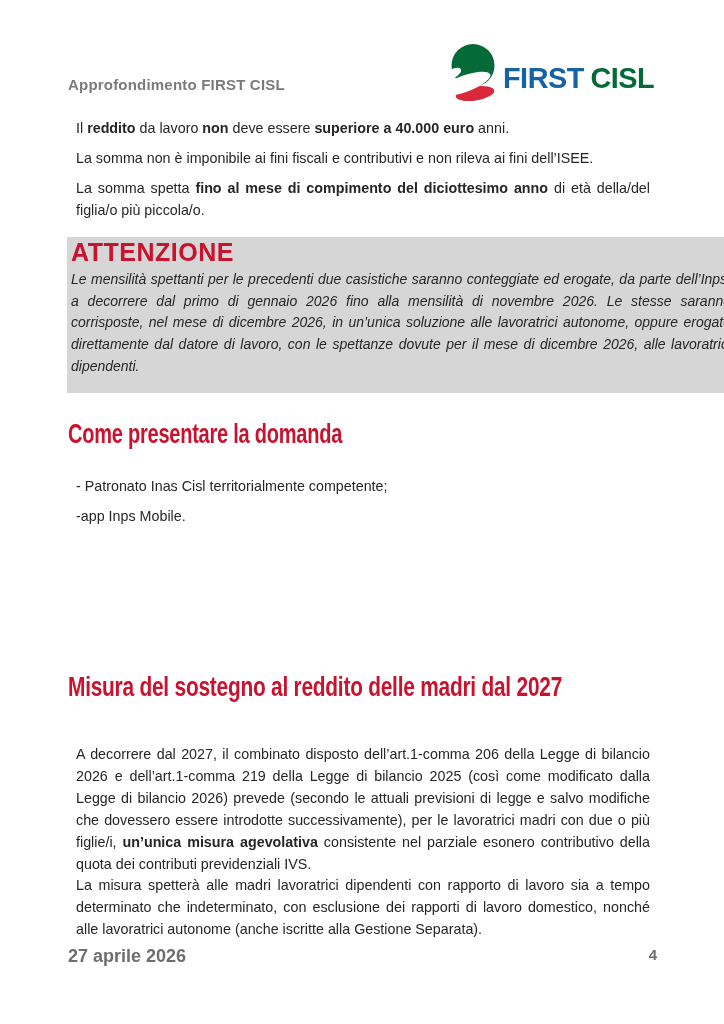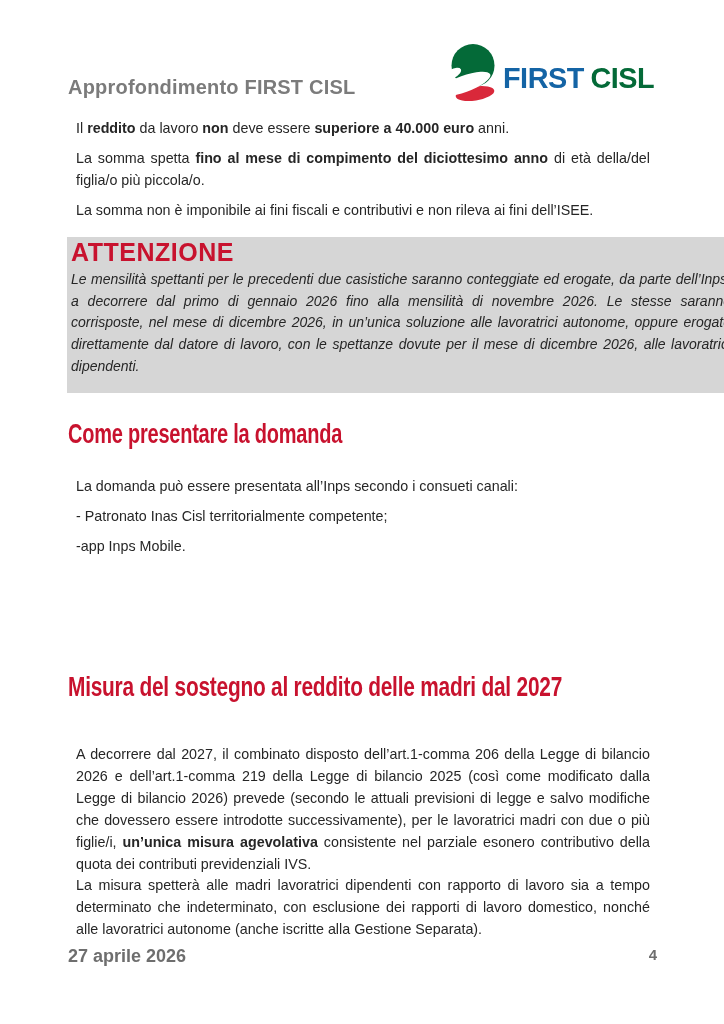--- a/index.html
+++ b/index.html
@@ -6,21 +6,21 @@
   html,body { margin:0; padding:0; background:#ffffff; }
   .page {
     position:relative; width:724px; height:1024px; margin:0 auto;
     background:#ffffff; overflow:hidden;
     font-family:"Liberation Sans","DejaVu Sans",sans-serif;
     color:var(--body-text,#262626);
   }
   
   .doc-label {
     position:absolute; left:68px; top:76px;
-    font-size:20px; font-weight:bold; letter-spacing:0.2px;
+    font-size:15px; font-weight:bold; letter-spacing:0.2px;
     color:var(--header-gray,#7b7b7b); white-space:nowrap;
   }
   .logo-icon { position:absolute; left:448px; top:44px; }
   .logo-word {
     position:absolute; left:503px; top:61px;
     font-size:30px; font-weight:bold; letter-spacing:-0.5px;
     white-space:nowrap; transform:scaleX(0.96); transform-origin:left top;
   }
   .logo-first { color:var(--logo-blue,#1464a5); }
   .logo-cisl  { color:var(--logo-green,#046a38); margin-left:7px; }
@@ -84,33 +84,32 @@
     <ellipse cx="27" cy="49.5" rx="19.5" ry="7" fill="#D9283A" transform="rotate(-9 27 49.5)"></ellipse>
     <ellipse cx="16" cy="40" rx="28" ry="8.2" fill="#ffffff" transform="rotate(-20 16 40)"></ellipse>
     <ellipse cx="4" cy="30" rx="10" ry="4.5" fill="#ffffff" transform="rotate(-28 4 30)"></ellipse>
   </svg>
   <div class="logo-word">
     <span class="logo-first">FIRST</span><span class="logo-cisl">CISL</span>
   </div>
 
   <div class="intro copy">
     <p><span>Il </span><span class="bold">reddito</span><span> da lavoro </span><span class="bold">non</span><span> deve essere </span><span class="bold">superiore a 40.000 euro</span><span> anni.</span></p>
+    <p>La somma non è imponibile ai fini fiscali e contributivi e non rileva ai fini dell’ISEE.</p>
     <p><span>La somma spetta </span><span class="bold">fino al mese di compimento del diciottesimo anno</span><span> di età della/del figlia/o più piccola/o.</span></p>
-    <p>La somma non è imponibile ai fini fiscali e contributivi e non rileva ai fini dell’ISEE.</p>
   </div>
 
   <div class="attention">
     <h2>ATTENZIONE</h2>
     <p>Le mensilità spettanti per le precedenti due casistiche saranno conteggiate ed erogate, da parte dell’Inps, a decorrere dal primo di gennaio 2026 fino alla mensilità di novembre 2026. Le stesse saranno corrisposte, nel mese di dicembre 2026, in un’unica soluzione alle lavoratrici autonome, oppure erogate direttamente dal datore di lavoro, con le spettanze dovute per il mese di dicembre 2026, alle lavoratrici dipendenti.</p>
   </div>
 
   <h2 class="section-heading">Come presentare la domanda</h2>
 
   <div class="application copy">
-    <div>La domanda può essere presentata all’Inps secondo i consueti canali:</div>
     <div>- Patronato Inas Cisl territorialmente competente;</div>
     <div>-app Inps Mobile.</div>
   </div>
 
   <h1 class="main-heading">Misura del sostegno al reddito delle madri dal 2027</h1>
 
   <div class="measure-p1 copy">
     <p><span>A decorrere dal 2027, il combinato disposto dell’art.1-comma 206 della Legge di bilancio 2026 e dell’art.1-comma 219 della Legge di bilancio 2025 (così come modificato dalla Legge di bilancio 2026) prevede (secondo le attuali previsioni di legge e salvo modifiche che dovessero essere introdotte successivamente), per le lavoratrici madri con due o più figlie/i, </span><span class="bold">un’unica misura agevolativa</span><span> consistente nel parziale esonero contributivo della quota dei contributi previdenziali IVS.</span></p>
   </div>
 

